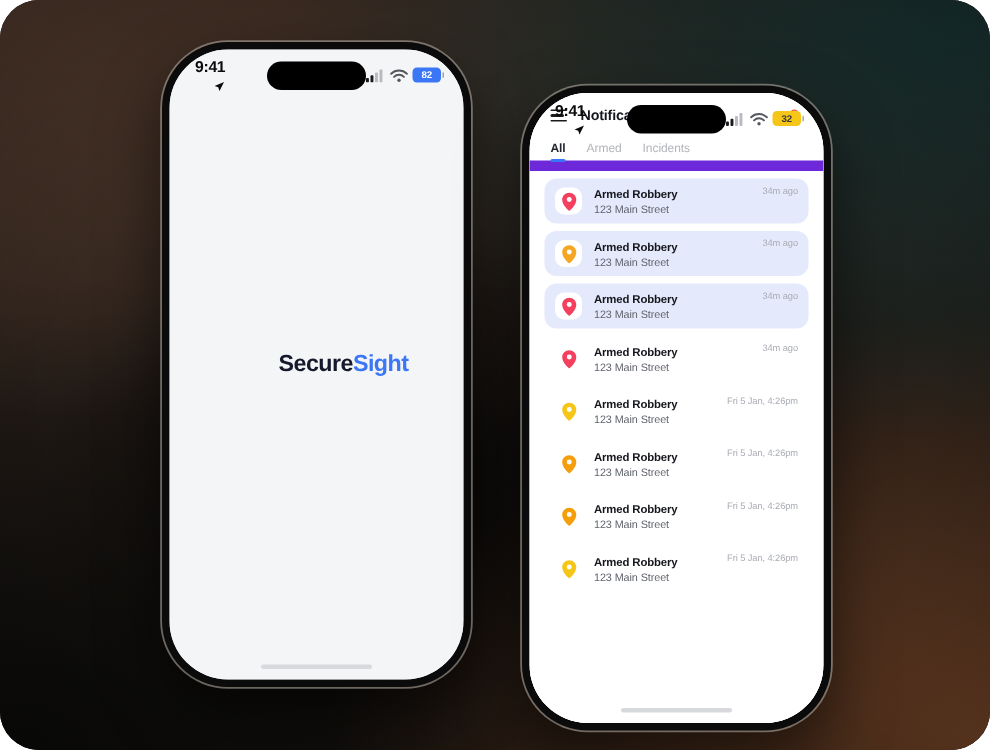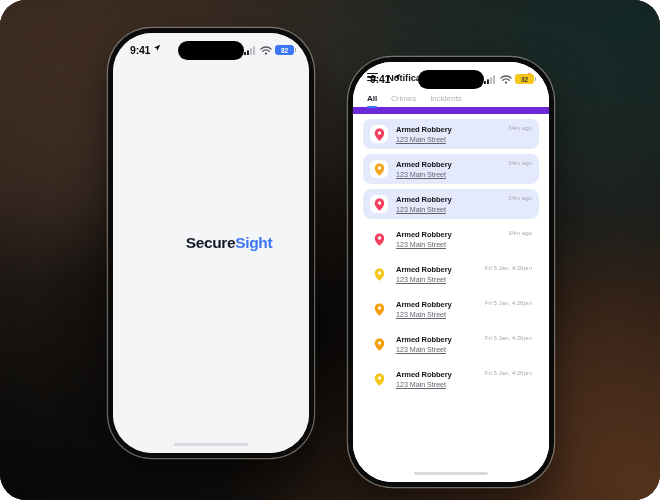--- a/index.html
+++ b/index.html
@@ -76,26 +76,27 @@
     height: 34px;
     display: flex;
     align-items: center;
     justify-content: space-between;
     padding: 0 15px 0 17px;
     box-sizing: border-box;
     z-index: 6;
   }
   .sb-left {
     display: flex;
-    align-items: flex-start;
+    align-items: flex-end;
     gap: 3px;
     font-size: 10.5px;
     font-weight: bold;
     color: #0b0b0b;
     letter-spacing: -0.2px;
+    flex-direction: column;
   }
   .sb-right { display: flex; align-items: center; gap: 3.5px; }
 
   .ico-signal { display: block; }
   .ico-wifi   { display: block; }
 
   .battery {
     position: relative;
     width: 19px; height: 10.5px;
     border-radius: 3px;
@@ -220,21 +221,20 @@
     font-weight: bold;
     color: #14161c;
     letter-spacing: -0.1px;
     white-space: nowrap;
   }
   .row-sub {
     font-size: 7.2px;
     color: #62656e;
     letter-spacing: -0.05px;
     white-space: nowrap;
-    text-decoration: underline;
   }
   .row-time {
     flex: none;
     font-size: 6.2px;
     color: #a9acb4;
     letter-spacing: -0.05px;
     white-space: nowrap;
     align-self: flex-start;
     margin-top: 5px;
   }
@@ -334,21 +334,21 @@
             </div>
           <div class="appbar-title">Notification</div>
           <svg class="bell" width="11" height="11" viewBox="0 0 20 20">
             <path d="M10 2.6a4.6 4.6 0 0 0-4.6 4.6v3.1L4.1 13a.7.7 0 0 0 .6 1.05h10.6A.7.7 0 0 0 15.9 13l-1.3-2.7V7.2A4.6 4.6 0 0 0 10 2.6Z" fill="none" stroke="#f4573f" stroke-width="1.5" stroke-linejoin="round"></path>
             <path d="M8.4 16.2a1.7 1.7 0 0 0 3.2 0" fill="none" stroke="#f4573f" stroke-width="1.5" stroke-linecap="round"></path>
           </svg>
         </div>
 
         <div class="tabs" id="tabs-host">
             <div class="tab active">All</div>
-            <div class="tab">Crimes</div>
+            <div class="tab">Armed</div>
             <div class="tab">Incidents</div>
           </div>
 
         <div class="list" id="list-host">
             <div class="row hl">
               <div class="row-ico">
                 <svg width="11" height="13" viewBox="0 0 22 26">
                   <path d="M11 1C5.8 1 1.6 5.2 1.6 10.4c0 6.6 7.6 13.6 8.6 14.4a1.2 1.2 0 0 0 1.6 0c1-0.8 8.6-7.8 8.6-14.4C20.4 5.2 16.2 1 11 1Z" fill="#f43f5e"></path>
                   <circle cx="11" cy="10" r="3.3" fill="#ffffff"></circle>
                 </svg>

